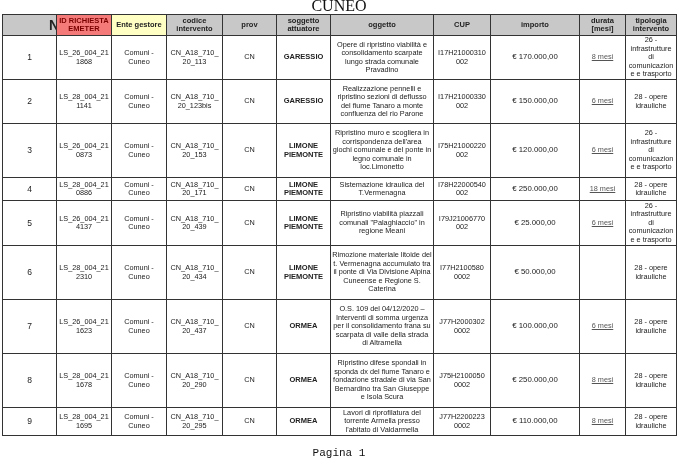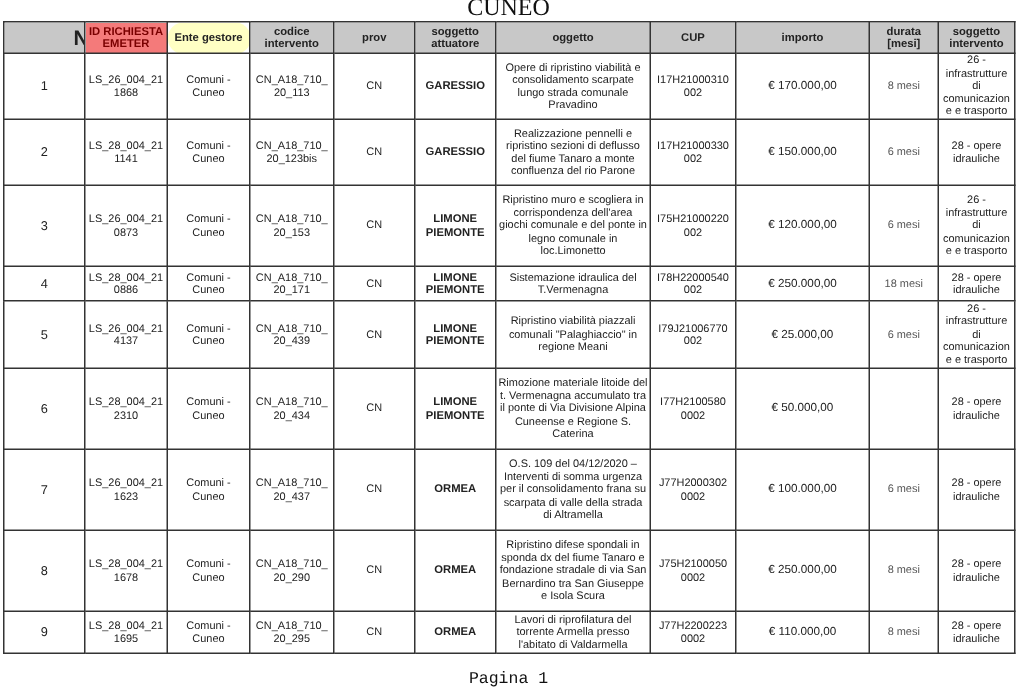--- a/index.html
+++ b/index.html
@@ -4,25 +4,25 @@
 <style>
   html, body { margin: 0; padding: 0; background: #ffffff; }
   body { width: 678px; height: 462px; position: relative; overflow: hidden; font-family: "DejaVu Sans", sans-serif; }
   .page-title { position: absolute; top: 0; left: 0; width: 678px; text-align: center; font-family: "Liberation Serif", serif; font-size: 16px; line-height: 12px; color: #111; }
   .page-footer { position: absolute; top: 447px; left: 0; width: 678px; text-align: center; font-family: Liberation Mono, monospace; font-size: 11px; color: #111; }
   table { position: absolute; top: 14px; left: 2px; border-collapse: collapse; table-layout: fixed; width: 674px; }
   th, td { border: 1px solid #333; padding: 0 1px; text-align: center; vertical-align: middle; overflow: hidden; font-family: "Liberation Sans", sans-serif; color: #222; }
   th { background: #c8c8c8; font-size: 7.5px; font-weight: bold; line-height: 8px; height: 20px; }
   th.num { font-size: 14px; padding-left: 46px; }
   th.red { background: #f47a7a; color: #7a0000; font-weight: bold; }
-  th.yellow { background: #ffffc4; border-radius: 10px; }
+  th.yellow { background: #ffffc4; }
   td { font-size: 7.3px; line-height: 8.4px; }
   td.num { font-size: 8.5px; }
   td.bold { font-weight: bold; font-size: 7.5px; }
-  td.dur { color: #555; }
+  td.dur { color: #555; text-decoration: underline; }
   td.amt { font-size: 7.8px; }
 </style>
 </head>
 <body>
 
 <div class="page-title">CUNEO</div>
 
 <table>
   <colgroup>
     <col style="width:54px">
@@ -42,21 +42,21 @@
       <th class="num">NUMERO</th>
       <th class="red">ID RICHIESTA EMETER</th>
       <th class="yellow">Ente gestore</th>
       <th>codice intervento</th>
       <th>prov</th>
       <th>soggetto attuatore</th>
       <th>oggetto</th>
       <th>CUP</th>
       <th>importo</th>
       <th>durata [mesi]</th>
-      <th>soggetto intervento</th>
+      <th>tipologia intervento</th>
     </tr>
   </thead>
   <tbody id="rows">
       <tr style="height: 44px;">
         <td class="num">1</td>
         <td>LS_26_004_21 1868</td>
         <td>Comuni - Cuneo</td>
         <td>CN_A18_710_ 20_113</td>
         <td>CN</td>
         <td class="bold">GARESSIO</td>

